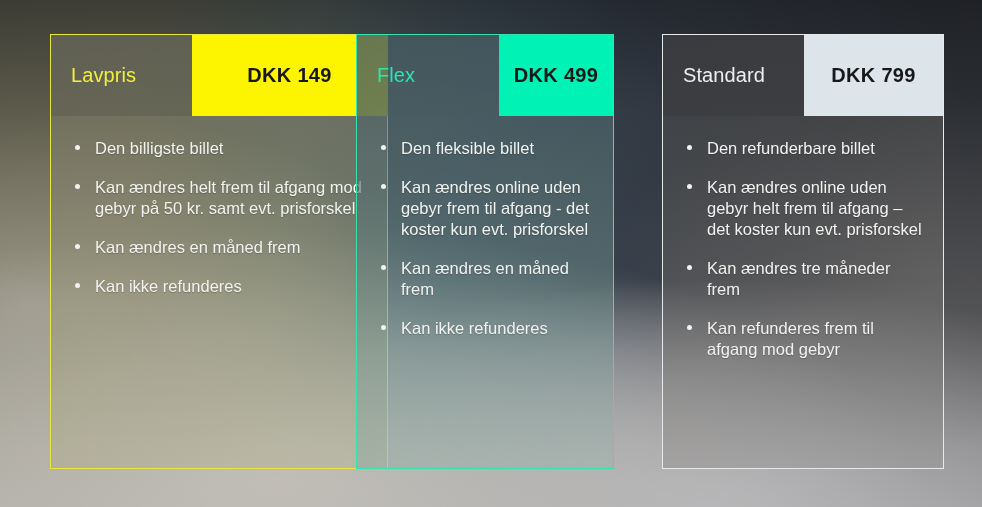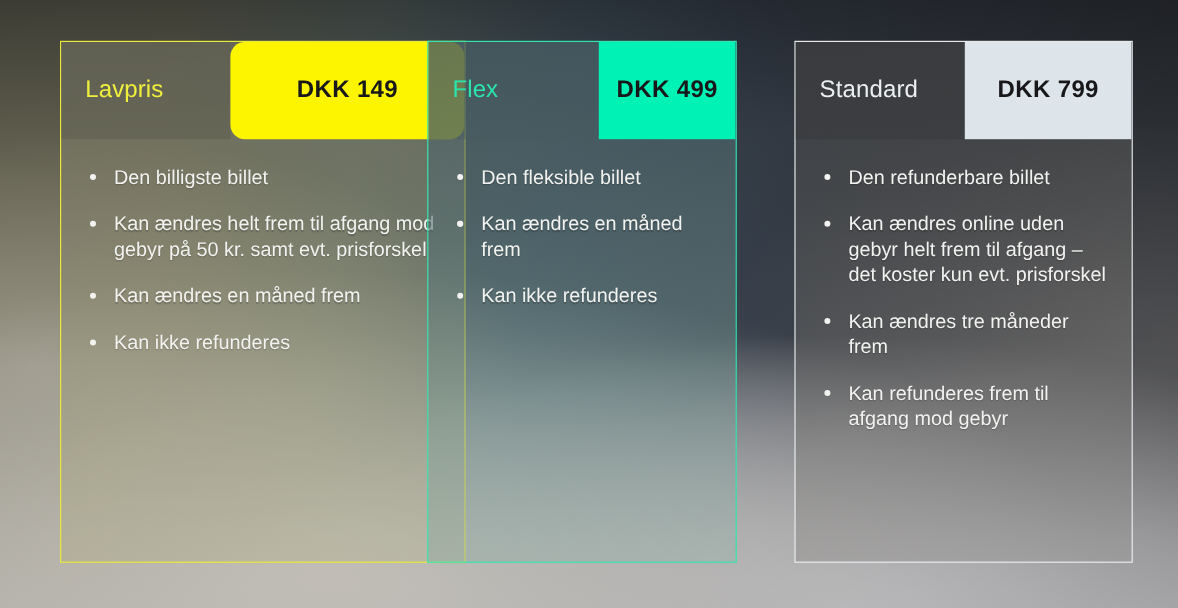--- a/index.html
+++ b/index.html
@@ -94,21 +94,21 @@
   }
 
   
   #card-lavpris {
     left:50px; top:34px; width:338px; height:435px;
     border-color:#e9e83a;
     background:
       linear-gradient(160deg, rgba(120,120,105,0.62) 0%, rgba(139,138,112,0.50) 35%, rgba(168,166,128,0.40) 65%, rgba(180,178,140,0.34) 100%);
   }
   #card-lavpris .card-head .head-name { color:#f1ef3d; width:141px; background:rgba(88,87,76,0.40); }
-  #card-lavpris .card-head .head-price { background:#fdf500;border-radius:12px; }
+  #card-lavpris .card-head .head-price { background:#fdf500; }
 
   
   #card-flex {
     left:356px; top:34px; width:258px; height:435px;
     border-color:#35e3ae;
     background:
       linear-gradient(160deg, rgba(70,92,98,0.66) 0%, rgba(82,108,112,0.56) 30%, rgba(120,156,150,0.42) 62%, rgba(150,180,172,0.36) 100%);
   }
   #card-flex .card-head .head-name { color:#2ae5ae; width:142px; background:rgba(70,92,98,0.45); }
   #card-flex .card-head .head-price { background:#00f2b4; }
@@ -147,21 +147,21 @@
   </div>
 
   <div class="card" id="card-flex">
     <div class="card-head">
       <div class="head-name">Flex</div>
       <div class="head-price">DKK 499</div>
     </div>
     <div class="card-body">
       <ul class="features">
         <li><span class="dot"></span><span>Den fleksible billet</span></li>
-        <li><span class="dot"></span></li>
+        <li><span class="dot"></span><span>Kan ændres online uden gebyr frem til afgang - det koster kun evt. prisforskel</span></li>
         <li><span class="dot"></span><span>Kan ændres en måned frem</span></li>
         <li><span class="dot"></span><span>Kan ikke refunderes</span></li>
       </ul>
     </div>
   </div>
 
   <div class="card" id="card-standard">
     <div class="card-head">
       <div class="head-name">Standard</div>
       <div class="head-price">DKK 799</div>

